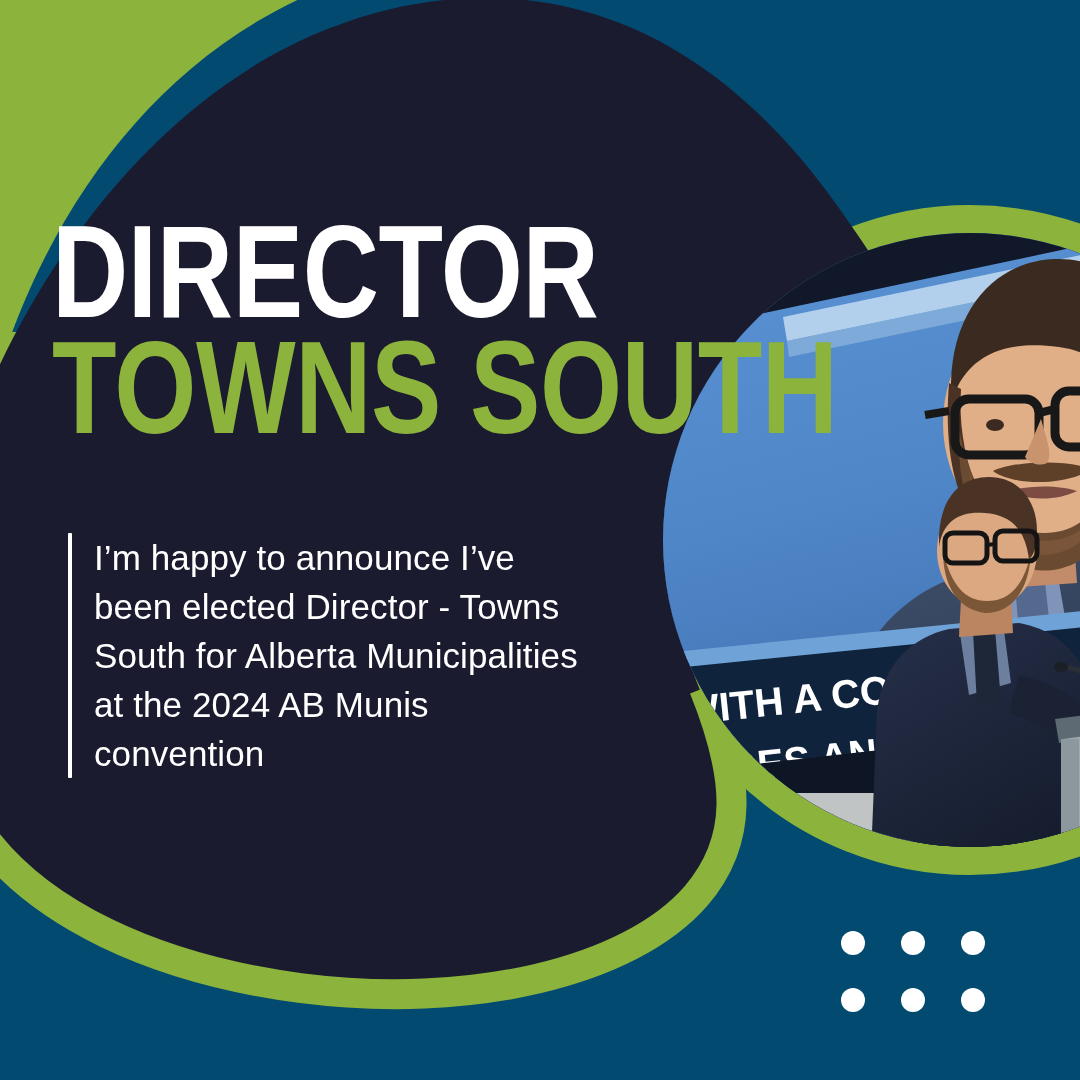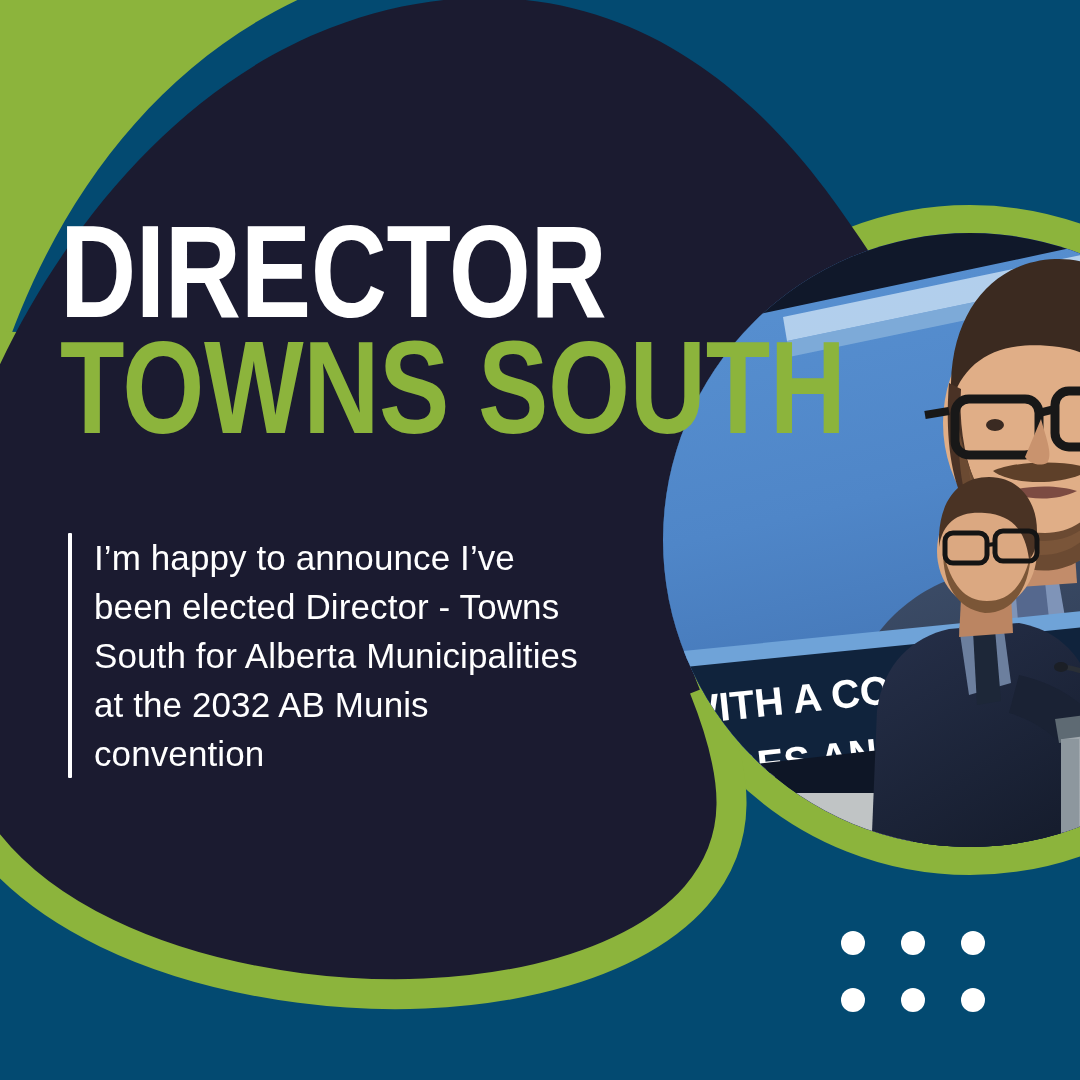--- a/index.html
+++ b/index.html
@@ -20,21 +20,21 @@
   .bg-layer {
     position: absolute;
     inset: 0;
     width: 1080px;
     height: 1080px;
   }
 
   
   .headline {
     position: absolute;
-    left: 60px;
+    left: 52px;
     top: 214px;
     z-index: 40;
   }
   .headline-line {
     display: block;
     font-family: "Liberation Sans Narrow", "Liberation Sans", sans-serif;
     font-weight: 700;
     font-size: 132px;
     line-height: 0.88;
     letter-spacing: -0.5px;
@@ -270,21 +270,21 @@
     </svg>
   </div>
 
   <div class="headline">
     <span class="headline-line l1">DIRECTOR</span>
     <span class="headline-line l2">TOWNS SOUTH</span>
   </div>
 
   <div class="body-block">
     <div class="accent-bar"></div>
-    <div class="body-text">I’m happy to announce I’ve been elected Director - Towns South for Alberta Municipalities at the 2032 AB Munis convention</div>
+    <div class="body-text">I’m happy to announce I’ve been elected Director - Towns South for Alberta Municipalities at the 2024 AB Munis convention</div>
   </div>
 
   <div class="dots">
     <span class="dot"></span>
     <span class="dot"></span>
     <span class="dot"></span>
     <span class="dot"></span>
     <span class="dot"></span>
     <span class="dot"></span>
   </div>

